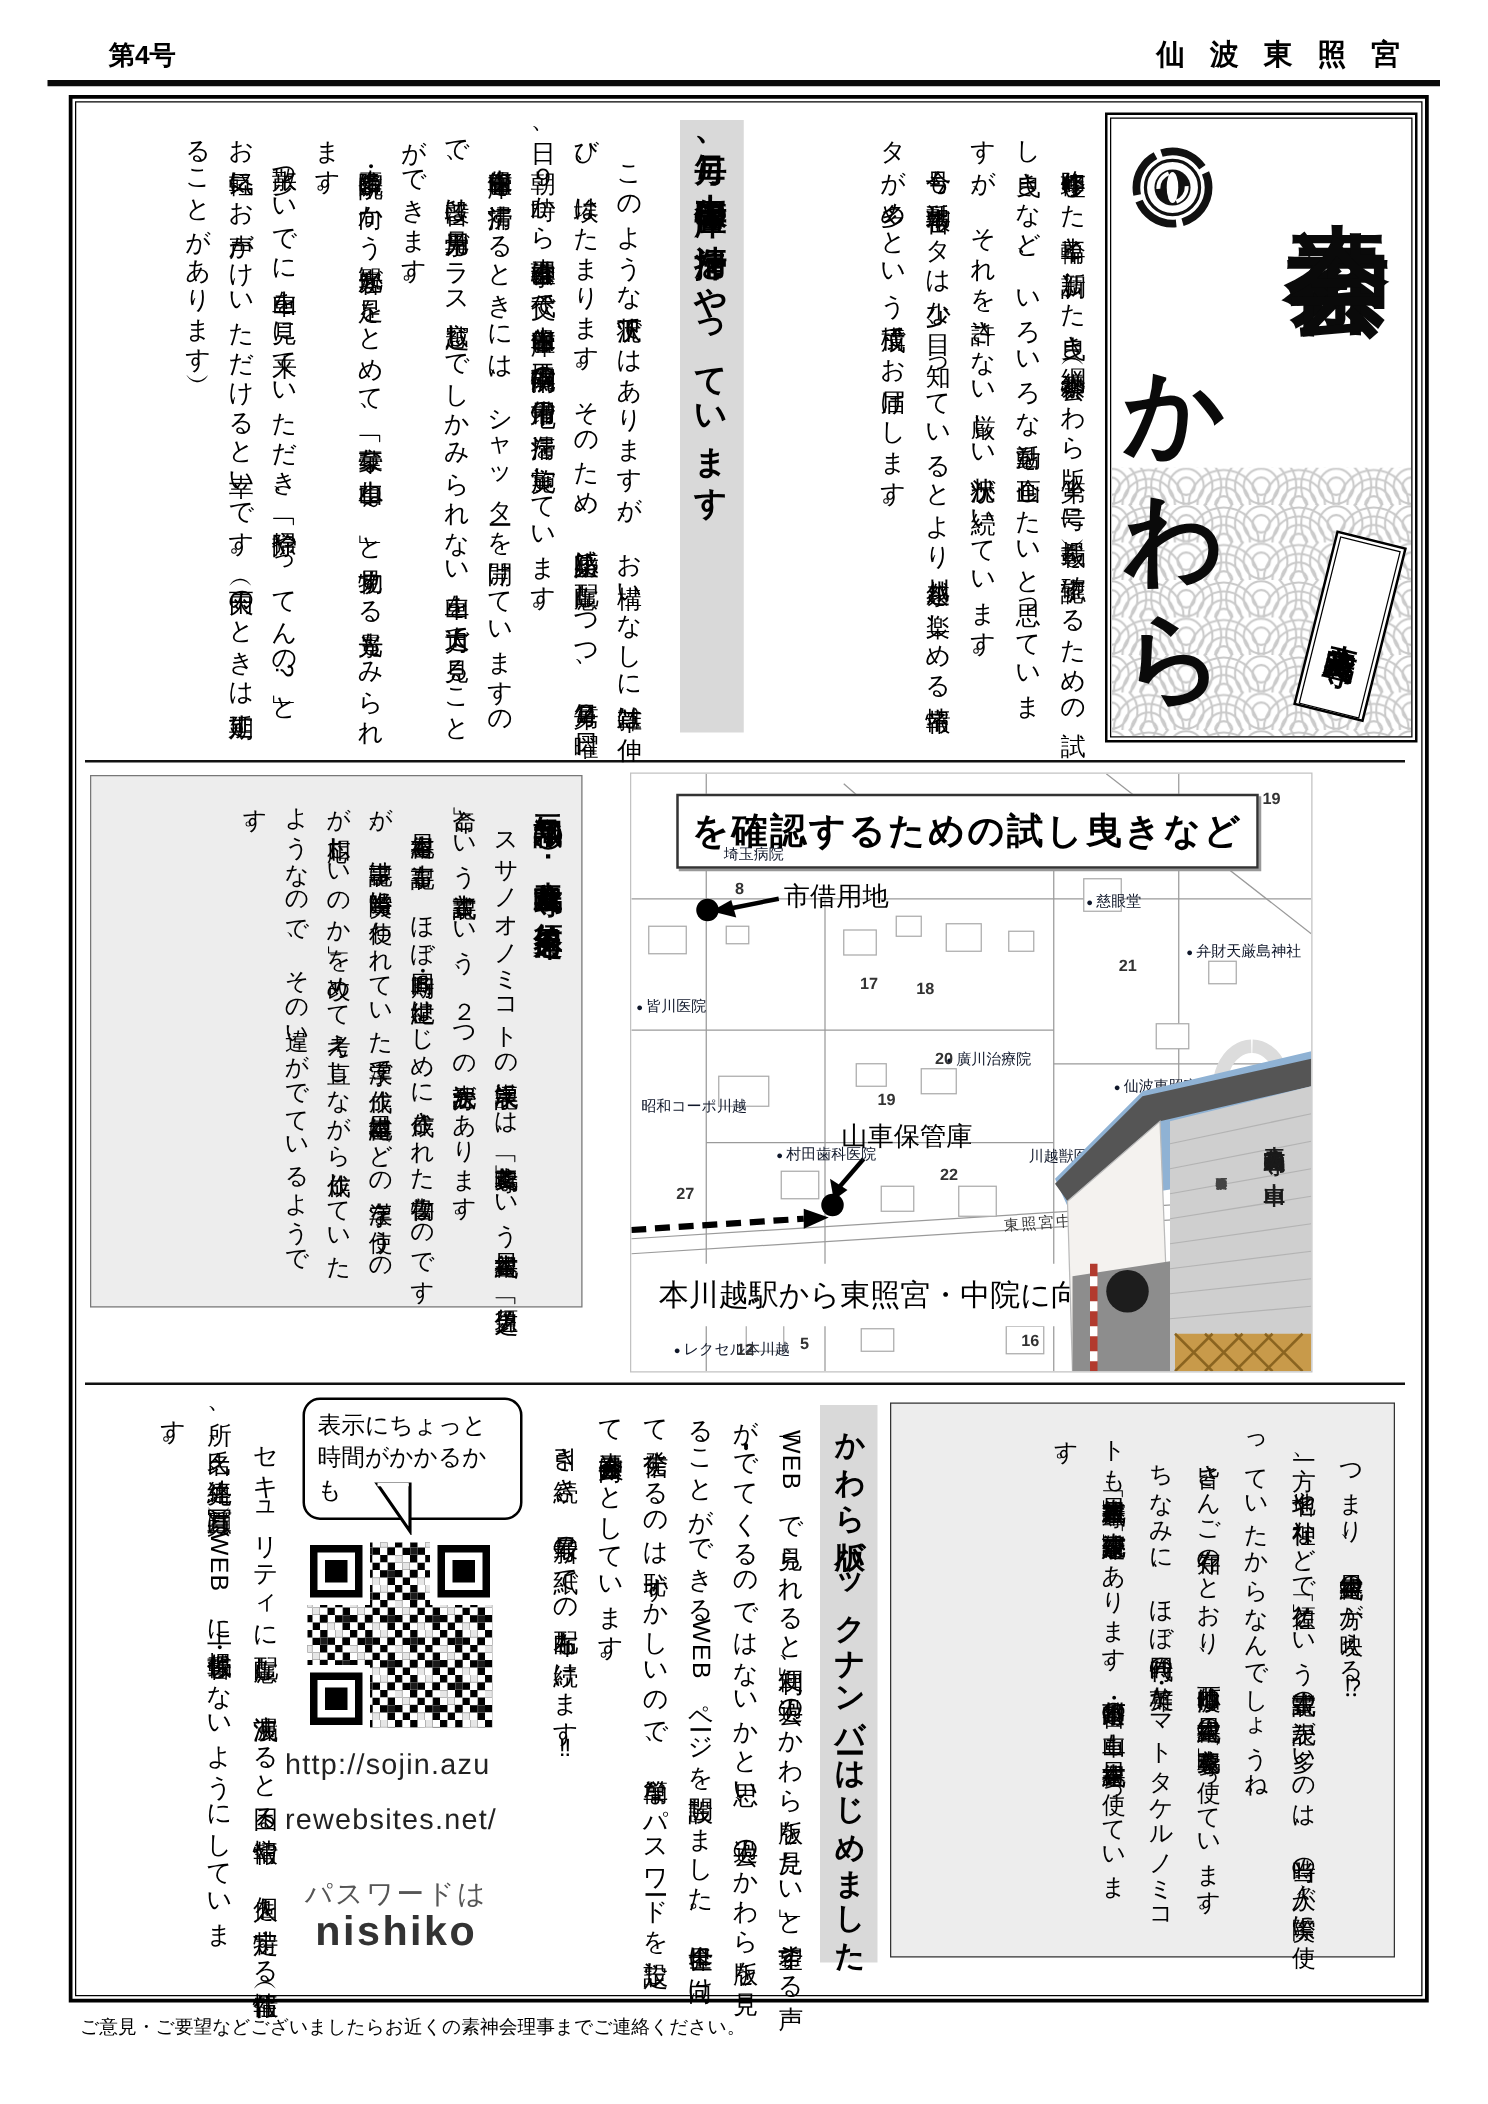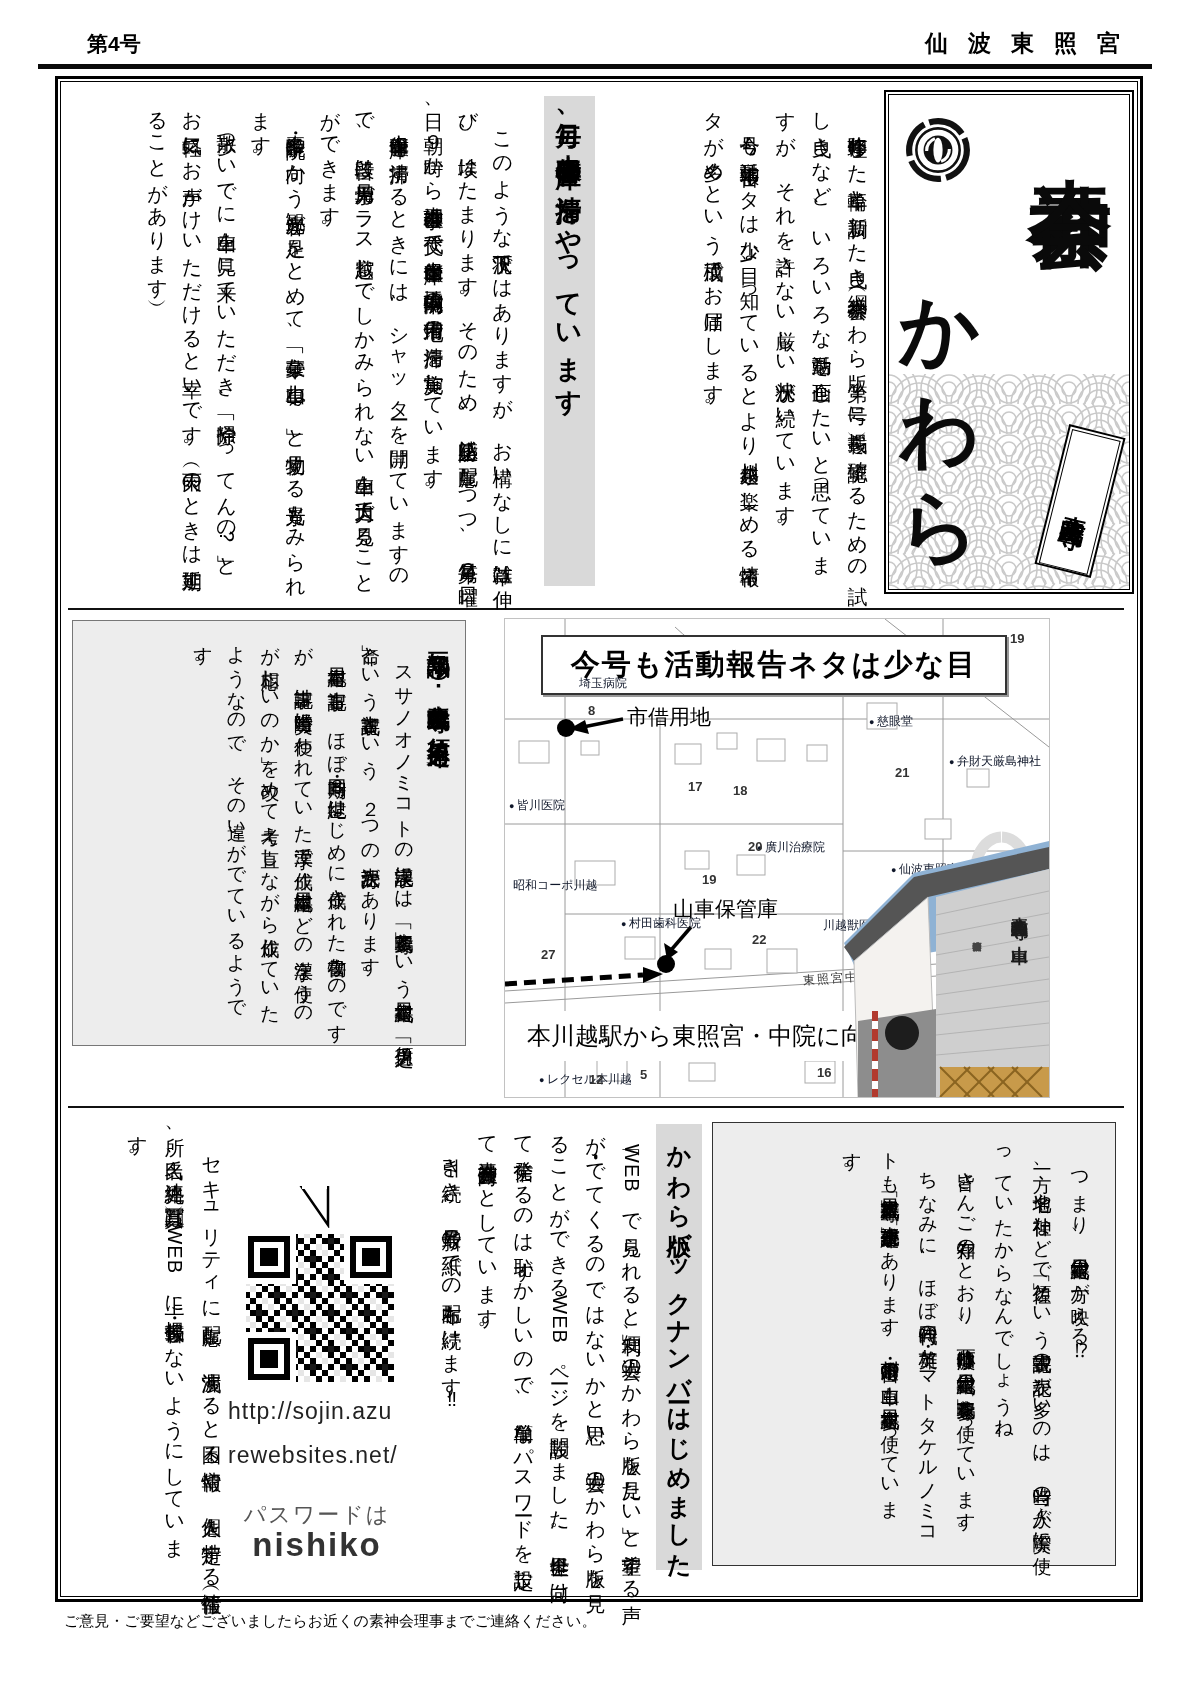--- a/index.html
+++ b/index.html
@@ -181,21 +181,21 @@
       <line x1="0" y1="365" x2="138" y2="356" stroke="#000" stroke-width="5" stroke-dasharray="12 7"></line>
       <polygon points="138,348 158,355 138,364" fill="#000"></polygon>
 
       <line x1="118" y1="100" x2="78" y2="108" stroke="#000" stroke-width="3.5"></line>
       <polygon points="80,101 64,110 84,115" fill="#000"></polygon>
 
       <line x1="186" y1="308" x2="167" y2="330" stroke="#000" stroke-width="3.5"></line>
       <polygon points="159,324 162,341 173,333" fill="#000"></polygon>
     </svg>
 
-    <div class="abs map-title" style="left:36px;top:16px;width:462px;height:56px;">今号も活動報告ネタは少な目</div>
+    <div class="abs map-title" style="left:36px;top:16px;width:462px;height:56px;">を確認するための試し曳きなど</div>
 
     <div class="mapdot" style="left:52px;top:100px;"></div>
     <div class="marker-label" style="left:122px;top:84px;">市借用地</div>
     <div class="mapdot" style="left:152px;top:336px;"></div>
     <div class="marker-label" style="left:168px;top:276px;">山車保管庫</div>
 
     <div class="place" style="left:74px;top:56px;">埼玉病院</div>
     <div class="place dot" style="left:364px;top:94px;">慈眼堂</div>
     <div class="place dot" style="left:444px;top:134px;">弁財天厳島神社</div>
     <div class="place dot" style="left:4px;top:178px;">皆川医院</div>
@@ -272,20 +272,21 @@
       <p>　ちなみに、ほぼ同時代の英雄・ヤマトタケルノミコトも日本書紀式「日本武尊」と古事記式「倭建命」があります。川越祭・宮下町の山車も日本書紀式を使っています。</p>
     </div>
   </div>
 
   <div class="abs vhead" style="left:656px;top:1124px;height:436px;font-size:24px;letter-spacing:1.5px;padding:5px 7px;">かわら版バックナンバーはじめました</div>
   <div class="abs v" style="left:398px;top:1122px;width:252px;height:476px;font-size:20px;line-height:36px;letter-spacing:1px;">
     <p>　「WEB で見られると便利」、「過去のかわら版を見たい」と希望する声が・・・でてくるのではないかと思い、過去のかわら版を見ることができる WEB ページを開設しました。全世界に向けて発信するのは恥ずかしいので、簡単なパスワードを設定して素神会会員向けとしています。</p>
     <p>　引き続き、最新号の紙での配布も続けます‼</p>
   </div>
 
+  <div class="abs bubble" style="left:242px;top:1118px;width:152px;">表示にちょっと時間がかかるかも</div>
   <svg class="abs" style="left:298px;top:1186px;" width="34" height="42" viewBox="0 0 34 42">
     <polygon points="3,0 30,0 30,39" fill="#fff" stroke="#000" stroke-width="2.5"></polygon>
     <rect x="4" y="0" width="25" height="3" fill="#fff"></rect>
   </svg>
 
   <svg class="abs" style="left:244px;top:1232px;" width="152" height="152" viewBox="0 0 152 152">
     <defs>
       <pattern id="qrp1" width="12" height="12" patternUnits="userSpaceOnUse">
         <rect width="6" height="6" fill="#000"></rect>
           <rect x="6" y="6" width="6" height="6" fill="#000"></rect>

